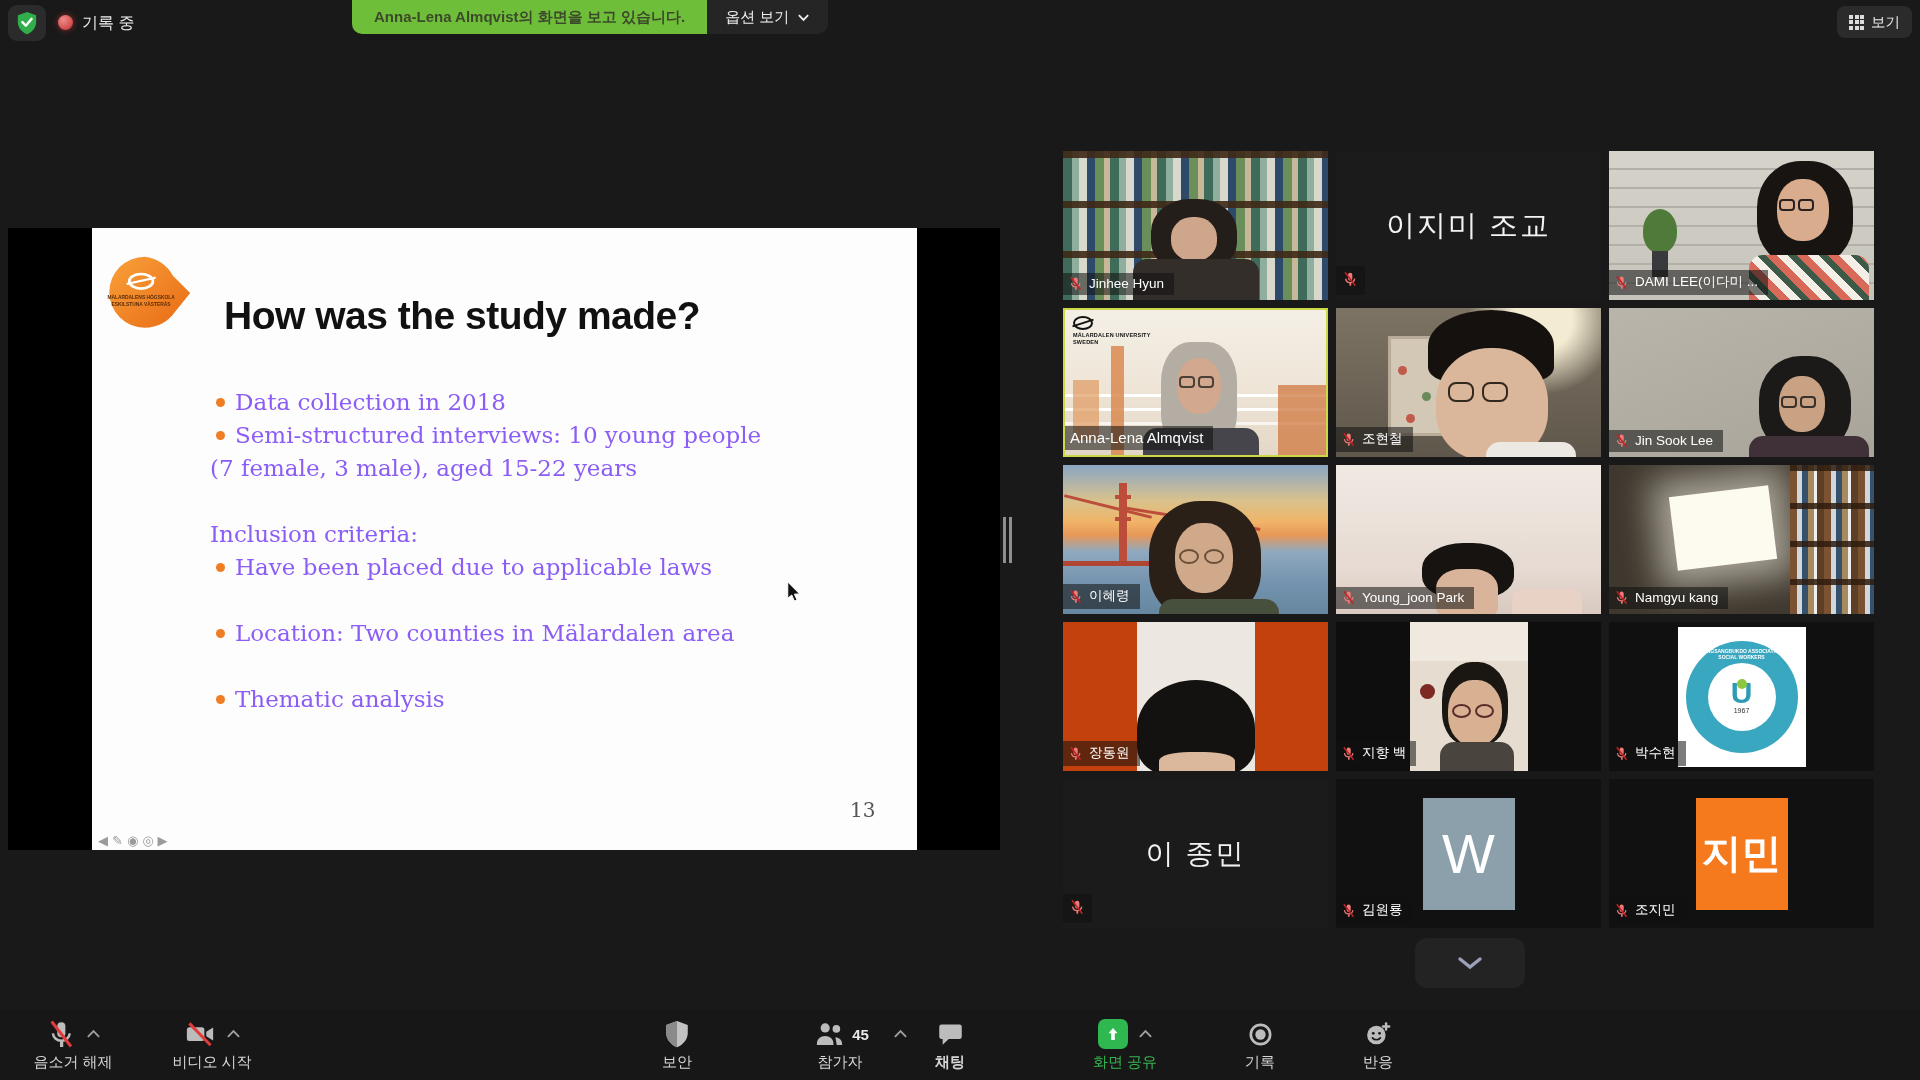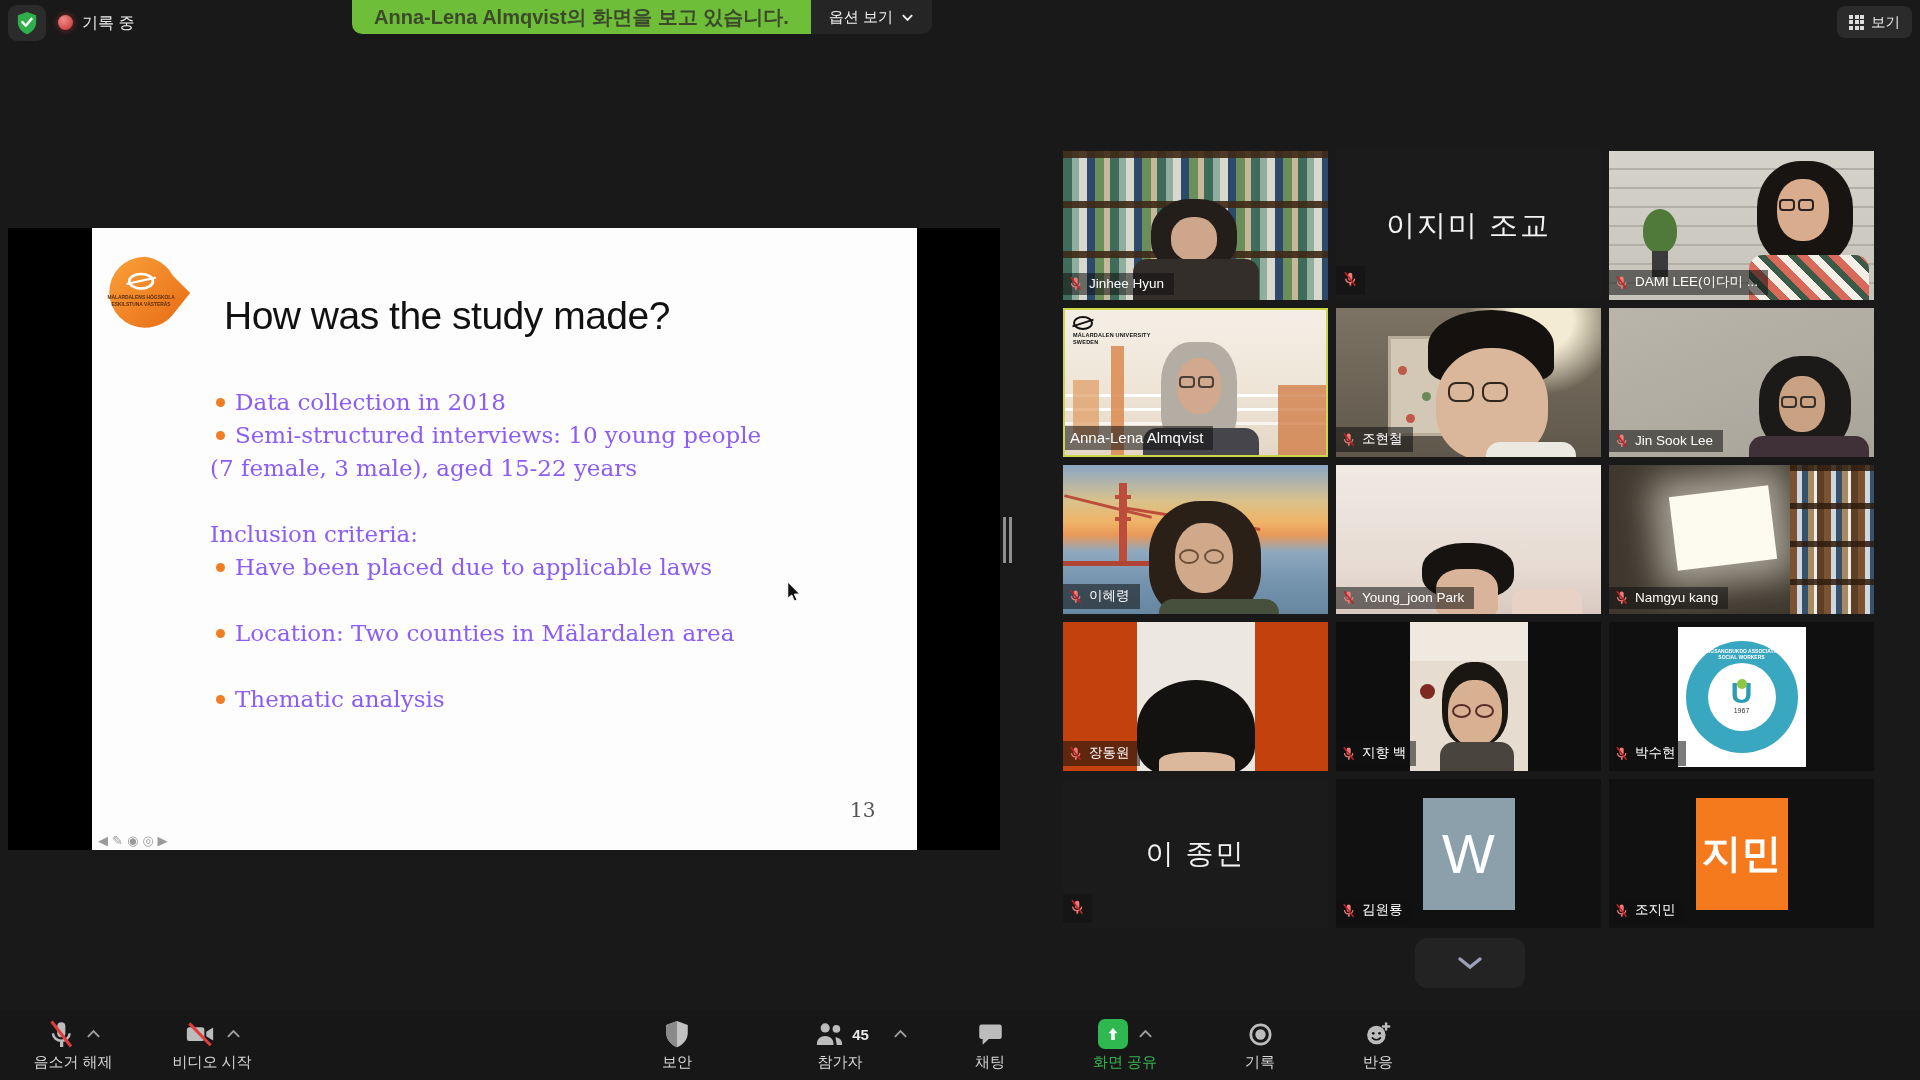--- a/index.html
+++ b/index.html
@@ -7,34 +7,34 @@
   #stage{position:relative;width:1920px;height:1080px;background:#191919;overflow:hidden;
          font-family:"Liberation Sans","DejaVu Sans",sans-serif;color:#e8e8e8;}
 
   
   .shield-btn{position:absolute;left:8px;top:5px;width:38px;height:36px;background:#2b2b2b;border-radius:9px;
               display:flex;align-items:center;justify-content:center;}
   .rec-dot{position:absolute;left:58px;top:15px;width:15px;height:15px;border-radius:50%;
            background:radial-gradient(circle at 35% 32%,#f08a8a,#c23030);box-shadow:0 0 6px rgba(220,60,60,.6);}
   .rec-label{position:absolute;left:82px;top:13px;font-size:16px;color:#ececec;}
   .banner-wrap{position:absolute;left:352px;top:0;height:34px;display:flex;}
-  .banner-green{background:#6fbe3a;color:#3c4a2b;font-weight:700;font-size:20px;
+  .banner-green{background:#6fbe3a;color:#3c4a2b;font-weight:700;font-size:15px;
                 display:flex;align-items:center;padding:0 22px;border-radius:0 0 0 10px;}
   .banner-opts{background:#252525;color:#f0f0f0;font-size:15px;display:flex;align-items:center;gap:8px;
                padding:0 18px;border-radius:0 0 10px 0;cursor:default;}
   .view-btn{position:absolute;right:8px;top:6px;height:32px;background:#2b2b2b;border-radius:8px;
             display:flex;align-items:center;gap:7px;padding:0 12px;font-size:14.5px;color:#efefef;}
   .grid-ico{display:grid;grid-template-columns:repeat(3,4px);grid-template-rows:repeat(3,4px);gap:1.5px;}
   .grid-ico span{background:#dcdcdc;}
 
   
   #share-region{position:absolute;left:8px;top:228px;width:992px;height:622px;background:#000;}
   #slide{position:absolute;left:84px;top:0;width:825px;height:622px;background:#fdfdfd;color:#1b1b1b;}
   .slide-logo{position:absolute;left:14px;top:26px;width:92px;height:80px;}
-  .slide-title{position:absolute;left:132px;top:66px;font-size:39px;font-weight:400;letter-spacing:-.5px;
+  .slide-title{position:absolute;left:132px;top:66px;font-size:39px;font-weight:700;letter-spacing:-.5px;
                font-family:"Liberation Sans",sans-serif;color:#111;}
   .slide-body{position:absolute;left:0;top:158px;width:700px;font-family:"DejaVu Serif","Liberation Serif",serif;
               font-size:23px;line-height:33px;color:#8b5cf6;}
   .sline{padding-left:118px;}
   .sline.b{display:flex;padding-left:124px;}
   .sline.b .dot{flex:0 0 9px;width:9px;height:9px;border-radius:50%;background:#ef7d23;margin:12px 10px 0 0;}
   .sline.sp{height:33px;}
   .w560{max-width:560px;}
   .page-num{position:absolute;left:758px;top:570px;font-family:"DejaVu Serif",serif;font-size:20px;color:#555;}
   .slide-nav{position:absolute;left:6px;bottom:2px;display:flex;gap:4px;font-size:13px;color:#9a9a9a;}
@@ -560,21 +560,21 @@
           <path d="M18 13.6c3 .3 5.3 2.3 5.3 5.4v.7h-4.2" fill="#bcbcbc"></path>
         </svg>
         <span class="count">45</span>
         <svg width="15" height="10" viewBox="0 0 16 10" style="margin-left:14px;">
           <polyline points="2,8 8,2 14,8" fill="none" stroke="#a0a0a0" stroke-width="2"></polyline>
         </svg>
       </div>
       <div class="lbl" style="padding-right:40px;">참가자</div>
     </div>
 
-    <div class="tbg" style="left:960px;width:60px;">
+    <div class="tbg" style="left:920px;width:60px;font-weight:bold;">
       <div class="ico-row">
         <svg width="27" height="27" viewBox="0 0 24 24">
           <path d="M4 3h16a2 2 0 0 1 2 2v9a2 2 0 0 1-2 2h-9.5L5 21v-5H4a2 2 0 0 1-2-2V5a2 2 0 0 1 2-2z" fill="#bcbcbc"></path>
         </svg>
       </div>
       <div class="lbl">채팅</div>
     </div>
 
     <div class="tbg" style="left:1070px;width:110px;">
       <div class="ico-row">

